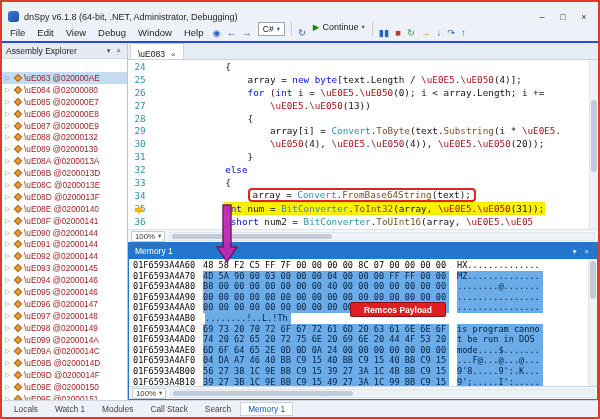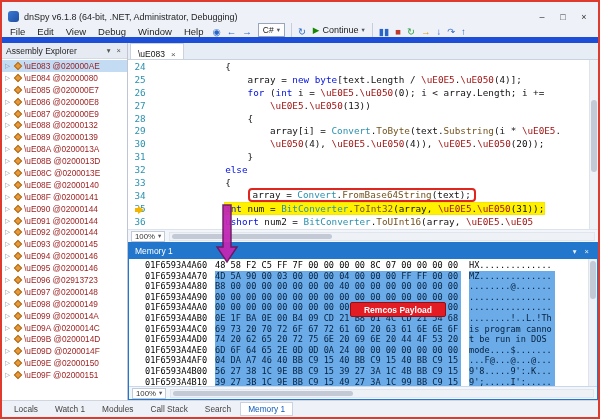--- a/index.html
+++ b/index.html
@@ -5,34 +5,34 @@
 *{margin:0;padding:0;box-sizing:border-box}
 html,body{background:#fff}
 body{width:600px;height:419px;font-family:"Liberation Sans",sans-serif}
 .frame{position:relative;width:600px;height:419px;border:2px solid #df3a2e;background:#eef2f8;display:flex;flex-direction:column;overflow:hidden}
 .sp{flex:1}
 
 .titlebar{height:20px;display:flex;align-items:flex-end;gap:5px;padding:0 6px;background:#eef2f8;font-size:9px;color:#1e1e1e}
 .app-icon{width:11px;height:11px;border-radius:3px;background:linear-gradient(135deg,#3a7bd5,#1f4fa0);flex:none}
 .winbtn{width:16px;text-align:center;font-size:9px;color:#333}
 
-.menubar{height:21px;display:flex;align-items:center;background:#eef2f8;border-bottom:6px solid #1d4ed8;padding:0 2px;white-space:nowrap}
+.menubar{height:21px;display:flex;align-items:flex-start;background:#eef2f8;border-bottom:2px solid #1d4ed8;padding:0 2px;white-space:nowrap}
 .menu-item{padding:2px 6px;font-size:9.5px;color:#1e1e1e}
 .tbi{font-size:9.5px;padding:0 3px}
 .combo{display:inline-flex;align-items:center;gap:3px;border:1px solid #97a6bd;background:#fdfdfd;height:14px;padding:0 4px;font-size:8.5px;color:#222;margin:0 3px}
 .caret{font-size:6.5px;color:#556}
 .vsep{width:1px;height:14px;background:#c7cedb;margin:0 3px}
 .continue-btn{display:inline-flex;align-items:center;gap:3px;font-size:9px;color:#222;padding:0 4px}
 .play{color:#178600;font-size:8.5px}
 
 .main{flex:1;display:flex;min-height:0}
 .explorer{width:126px;flex:none;border-right:1px solid #bfc6d1;background:#fff;display:flex;flex-direction:column;min-height:0}
 .explorer-header{height:16px;flex:none;background:#e6ebf3;border-bottom:1px solid #d4dae4;display:flex;align-items:center;gap:2px;padding:0 4px;font-size:8.5px;color:#1e1e1e}
 .hdr-icon{font-size:7.5px;color:#555;padding:0 2px}
-.tree{flex:1;overflow:hidden;padding-top:1px}
+.tree{flex:1;overflow:hidden;padding-top:13px}
 .titem{display:flex;align-items:center;gap:3px;height:11.9px;padding-left:3px;font-size:8.3px;color:#9b1b1b;white-space:nowrap}
 .titem.selected{background:#c3dcf4}
 .expander{color:#8a8f98;font-size:6.5px;width:7px;flex:none}
 .cicon{width:6px;height:6px;background:#e8993a;border:1px solid #ad6d1d;transform:rotate(45deg);flex:none}
 
 .rightcol{flex:1;display:flex;flex-direction:column;min-width:0;background:#fff}
 .tabstrip{height:17px;flex:none;background:#e7edf5;border-bottom:1px solid #c9d2de;display:flex;align-items:flex-end;padding-left:2px}
 .doctab{height:16px;background:#fff;border:1px solid #c9d2de;border-bottom:none;display:flex;align-items:flex-end;gap:6px;padding:0 7px;font-size:8.5px;color:#111}
 .doctab .close{color:#555;font-size:8px}
 
@@ -50,21 +50,21 @@
 .vthumb{position:absolute;left:1px;right:1px;background:#c3cad6;border-radius:3px}
 .estatus,.memstatus{height:13px;flex:none;display:flex;align-items:center;gap:4px;background:#f2f5fa;border-top:1px solid #dde3ec;padding:0 3px;font-size:7.8px;color:#333}
 .zoom{display:flex;align-items:center;gap:3px;border:1px solid #c3cbd8;background:#fff;height:11px;padding:0 3px}
 .hscroll{flex:1;height:9px;background:#eef1f5;border:1px solid #e0e5ee;position:relative}
 .hthumb{position:absolute;top:1px;bottom:1px;left:2px;background:#c3cad6;border-radius:3px}
 
 .mempanel{flex:1;display:flex;flex-direction:column;min-height:0;border:1px solid #2277cc}
 .memheader{height:16px;flex:none;background:#2277cc;color:#fff;display:flex;align-items:center;gap:4px;padding:0 6px;font-size:8.5px}
 .mh-icon{color:#e8f1fb;font-size:7.5px;padding:0 2px}
 .membody{flex:1;display:flex;min-height:0;background:#fff}
-.memrows{flex:1;overflow:hidden;font-family:"DejaVu Sans Mono",monospace;font-size:8.6px;line-height:10.6px;padding:1px 0 0 16px}
+.memrows{flex:1;overflow:hidden;font-family:"DejaVu Sans Mono",monospace;font-size:8.6px;line-height:10.6px;padding:1px 0 0 4px}
 .memrow{display:flex;white-space:pre;height:10.6px}
 .maddr{width:64px;flex:none;color:#000}
 .mhex{width:246px;flex:none;margin-left:6px}
 .mascii{width:86px;flex:none;margin-left:8px}
 .memrow.sel .mhex,.memrow.sel .mascii{background:#6aabe8;color:#06213f}
 .memstatus{border-top:1px solid #c9d7ea}
 
 .btabs{height:17px;flex:none;background:#eef1f7;border-top:1px solid #cfd6e0;display:flex;align-items:center;gap:1px;padding:1px 4px 2px;font-size:8.3px;color:#444}
 .btab{padding:1px 7px;border:1px solid transparent}
 .btab.active{background:#fff;border-color:#c9d2de;color:#0f5bbd}
@@ -160,20 +160,25 @@
             <span>\uE08B @0200013D</span>
           </div>
           <div class="titem">
             <span class="expander">▷</span>
             <span class="cicon"></span>
             <span>\uE08C @0200013E</span>
           </div>
           <div class="titem">
             <span class="expander">▷</span>
             <span class="cicon"></span>
+            <span>\uE08D @0200013F</span>
+          </div>
+          <div class="titem">
+            <span class="expander">▷</span>
+            <span class="cicon"></span>
             <span>\uE08E @02000140</span>
           </div>
           <div class="titem">
             <span class="expander">▷</span>
             <span class="cicon"></span>
             <span>\uE08F @02000141</span>
           </div>
           <div class="titem">
             <span class="expander">▷</span>
             <span class="cicon"></span>
@@ -200,21 +205,21 @@
             <span>\uE094 @02000146</span>
           </div>
           <div class="titem">
             <span class="expander">▷</span>
             <span class="cicon"></span>
             <span>\uE095 @02000146</span>
           </div>
           <div class="titem">
             <span class="expander">▷</span>
             <span class="cicon"></span>
-            <span>\uE096 @02913723</span>
+            <span>\uE096 @02000147</span>
           </div>
           <div class="titem">
             <span class="expander">▷</span>
             <span class="cicon"></span>
             <span>\uE097 @02000148</span>
           </div>
           <div class="titem">
             <span class="expander">▷</span>
             <span class="cicon"></span>
             <span>\uE098 @02000149</span>
@@ -314,21 +319,21 @@
           <span class="mh-icon">▾</span>
           <span class="mh-icon">×</span>
         </div>
         <div class="membody">
           <div class="memrows">
               <div class="memrow"><span class="maddr">01F6593A4A60</span><span class="mhex">48 58 F2 C5 FF 7F 00 00 00 00 8C 07 00 00 00 00</span><span class="mascii">HX..............</span></div>
               <div class="memrow sel"><span class="maddr">01F6593A4A70</span><span class="mhex">4D 5A 90 00 03 00 00 00 04 00 00 00 FF FF 00 00</span><span class="mascii">MZ..............</span></div>
               <div class="memrow sel"><span class="maddr">01F6593A4A80</span><span class="mhex">B8 00 00 00 00 00 00 00 40 00 00 00 00 00 00 00</span><span class="mascii">........@.......</span></div>
               <div class="memrow sel"><span class="maddr">01F6593A4A90</span><span class="mhex">00 00 00 00 00 00 00 00 00 00 00 00 00 00 00 00</span><span class="mascii">................</span></div>
               <div class="memrow sel"><span class="maddr">01F6593A4AA0</span><span class="mhex">00 00 00 00 00 00 00 00 00 00 00 00 80 00 00 00</span><span class="mascii">................</span></div>
-              <div class="memrow sel"><span class="maddr">01F6593A4AB0</span><span class="mhex">0E 1F BA 0E 00 B4 09 CD 21 B8 01 4C CD 21 54 68</span><span class="mascii">........!..L.!Th</span></div>
+              <div class="memrow sel"><span class="maddr">01F6593A4AB0</span><span class="mascii">........!..L.!Th</span></div>
               <div class="memrow sel"><span class="maddr">01F6593A4AC0</span><span class="mhex">69 73 20 70 72 6F 67 72 61 6D 20 63 61 6E 6E 6F</span><span class="mascii">is program canno</span></div>
               <div class="memrow sel"><span class="maddr">01F6593A4AD0</span><span class="mhex">74 20 62 65 20 72 75 6E 20 69 6E 20 44 4F 53 20</span><span class="mascii">t be run in DOS </span></div>
               <div class="memrow sel"><span class="maddr">01F6593A4AE0</span><span class="mhex">6D 6F 64 65 2E 0D 0D 0A 24 00 00 00 00 00 00 00</span><span class="mascii">mode....$.......</span></div>
               <div class="memrow sel"><span class="maddr">01F6593A4AF0</span><span class="mhex">04 DA A7 46 40 BB C9 15 40 BB C9 15 40 BB C9 15</span><span class="mascii">...F@...@...@...</span></div>
               <div class="memrow sel"><span class="maddr">01F6593A4B00</span><span class="mhex">56 27 38 1C 9E BB C9 15 39 27 3A 1C 4B BB C9 15</span><span class="mascii">9'8.....9':.K...</span></div>
               <div class="memrow sel"><span class="maddr">01F6593A4B10</span><span class="mhex">39 27 3B 1C 9E BB C9 15 49 27 3A 1C 99 BB C9 15</span><span class="mascii">9';.....I':.....</span></div>
             </div>
           <div class="vscroll">
             <div class="vthumb" style="top:2px;height:38px"></div>
           </div>

